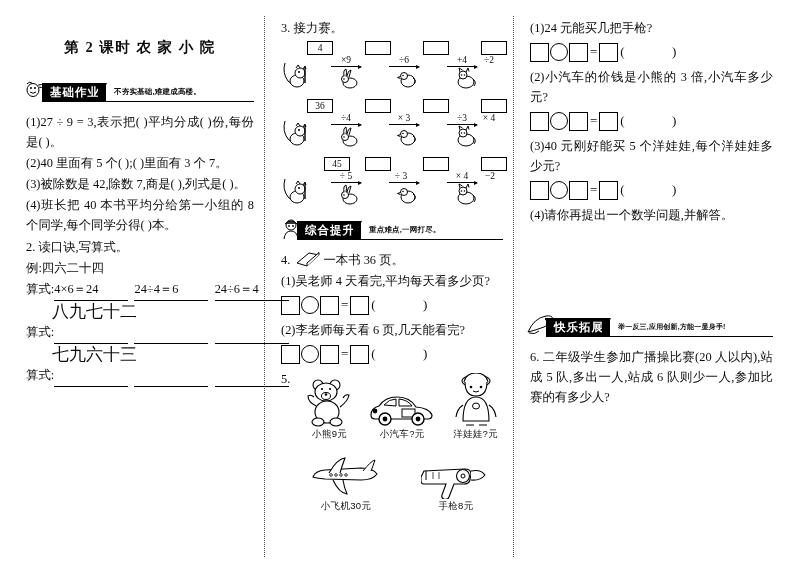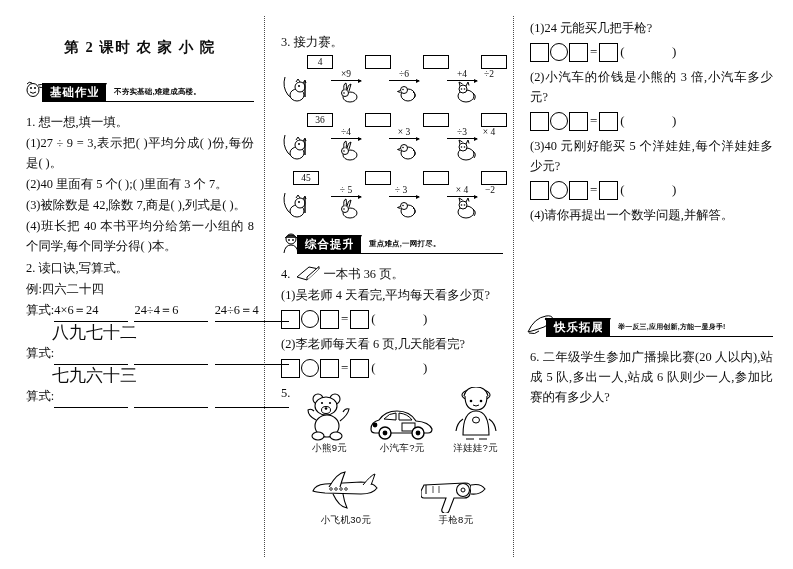--- a/index.html
+++ b/index.html
@@ -199,21 +199,20 @@
           <path d="M3 5 q2 -3 5 -1" fill="none" stroke="#000" stroke-width="1"></path>
           <path d="M14 6 q4 -2 6 2 q-3 1 -5 0" fill="#fff" stroke="#000" stroke-width="1"></path>
         </svg>
       </span>
       <span class="badge-tag">基础作业</span>
       <span class="badge-arrow" style="left:72px"></span>
       <span class="badge-sub" style="left:88px">不夯实基础,难建成高楼。</span>
       <span class="badge-rule"></span>
     </div>
 
-    <div class="q">1. 想一想,填一填。</div>
     <div class="q">(1)27 ÷ 9 = 3,表示把(        )平均分成(        )份,每份是(        )。</div>
     <div class="q">(2)40 里面有 5 个(        );(        )里面有 3 个 7。</div>
     <div class="q">(3)被除数是 42,除数 7,商是(        ),列式是(                )。</div>
     <div class="q">(4)班长把 40 本书平均分给第一小组的 8 个同学,每个同学分得(        )本。</div>
 
     <div class="q" style="margin-top:2px">2. 读口诀,写算式。</div>
     <div class="q">例:四六二十四</div>
 
     <div class="formula-line">
       <span>算式:</span><span class="underline ulwide">4×6＝24</span>&nbsp;&nbsp;<span class="underline ulwide">24÷4＝6</span>&nbsp;&nbsp;<span class="underline ulwide">24÷6＝4</span>
@@ -227,21 +226,21 @@
     <div class="kou">七九六十三</div>
     <div class="formula-line">
       <span>算式:</span><span class="underline ulwide">&nbsp;</span>&nbsp;&nbsp;<span class="underline ulwide">&nbsp;</span>&nbsp;&nbsp;<span class="underline ulwide">&nbsp;</span>
     </div>
   </div>
 
   <div class="divider"></div>
 
   <div class="col col2">
 
-    <div class="q" style="margin-top:18px">3. 接力赛。</div>
+    <div class="q" style="margin-top:4px">3. 接力赛。</div>
 
     <div class="relay-row">
       <span class="start-animal">
         <svg width="34" height="34" viewBox="0 0 34 34">
           <path d="M4 6 q-3 10 3 18 q3 4 7 3" fill="#fff" stroke="#000" stroke-width="1"></path>
           <ellipse cx="16" cy="24" rx="7" ry="6" fill="#fff" stroke="#000" stroke-width="1"></ellipse>
           <circle cx="19" cy="16" r="5" fill="#fff" stroke="#000" stroke-width="1"></circle>
           <circle cx="18" cy="15" r="1" fill="#000"></circle>
           <path d="M15 11 l2 -3 l2 3" fill="#fff" stroke="#000" stroke-width="1"></path>
           <path d="M22 12 l2 -3 l1 3" fill="#fff" stroke="#000" stroke-width="1"></path>
@@ -349,21 +348,21 @@
         <svg width="34" height="34" viewBox="0 0 34 34">
           <path d="M4 6 q-3 10 3 18 q3 4 7 3" fill="#fff" stroke="#000" stroke-width="1"></path>
           <ellipse cx="16" cy="24" rx="7" ry="6" fill="#fff" stroke="#000" stroke-width="1"></ellipse>
           <circle cx="19" cy="16" r="5" fill="#fff" stroke="#000" stroke-width="1"></circle>
           <circle cx="18" cy="15" r="1" fill="#000"></circle>
           <path d="M15 11 l2 -3 l2 3" fill="#fff" stroke="#000" stroke-width="1"></path>
           <path d="M22 12 l2 -3 l1 3" fill="#fff" stroke="#000" stroke-width="1"></path>
           <path d="M24 10 v16" stroke="#000" stroke-width="1.4" fill="none"></path>
         </svg>
       </span>
-      <span class="relay-box" style="left:12px;top:2px">45</span>
+      <span class="relay-box" style="left:43px;top:2px">45</span>
       <span class="relay-op" style="left:52px;top:16px">÷ 5</span>
       <span class="relay-arrow" style="left:50px;top:27px;width:30px"></span>
       <span class="relay-animal" style="left:56px;top:28px">
         <svg width="26" height="24" viewBox="0 0 26 24">
           <ellipse cx="13" cy="16" rx="7" ry="5" fill="#fff" stroke="#000" stroke-width="1"></ellipse>
           <circle cx="8" cy="12" r="3.5" fill="#fff" stroke="#000" stroke-width="1"></circle>
           <path d="M7 9 q-1 -6 2 -7 q1 4 0 7" fill="#fff" stroke="#000" stroke-width="1"></path>
           <path d="M10 9 q1 -6 4 -6 q-1 4 -2 7" fill="#fff" stroke="#000" stroke-width="1"></path>
           <circle cx="7" cy="12" r=".8" fill="#000"></circle>
         </svg>

